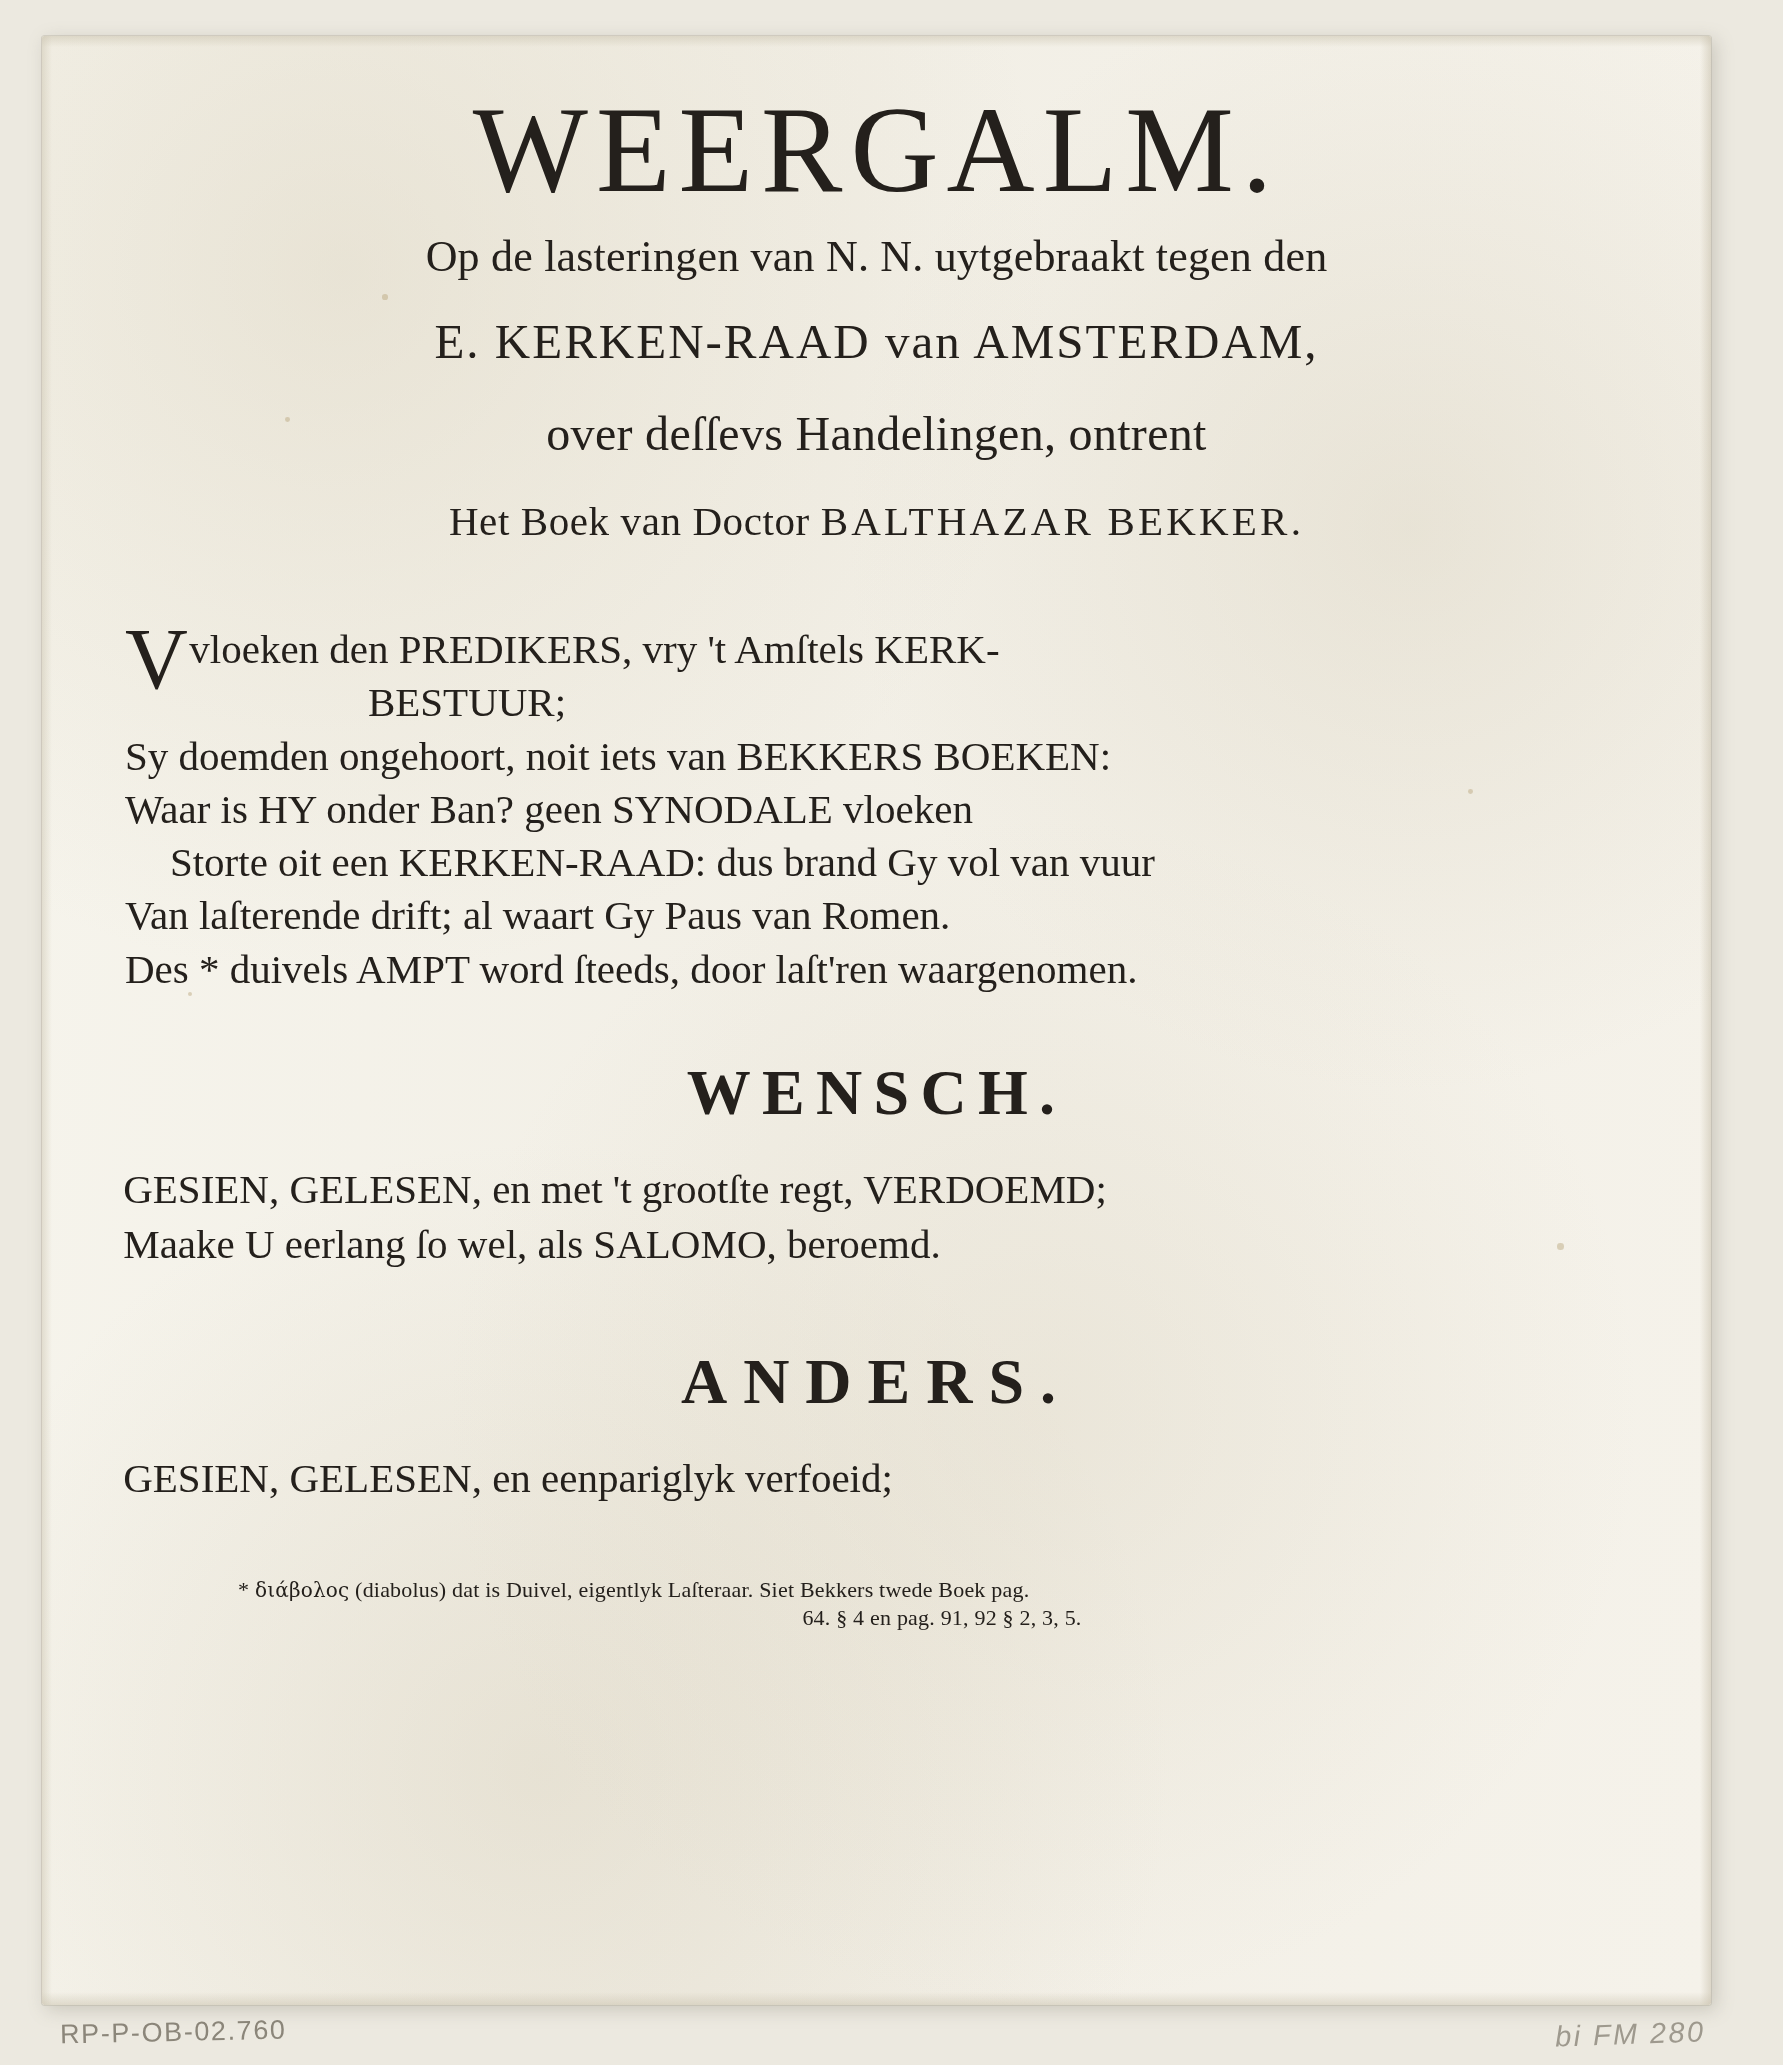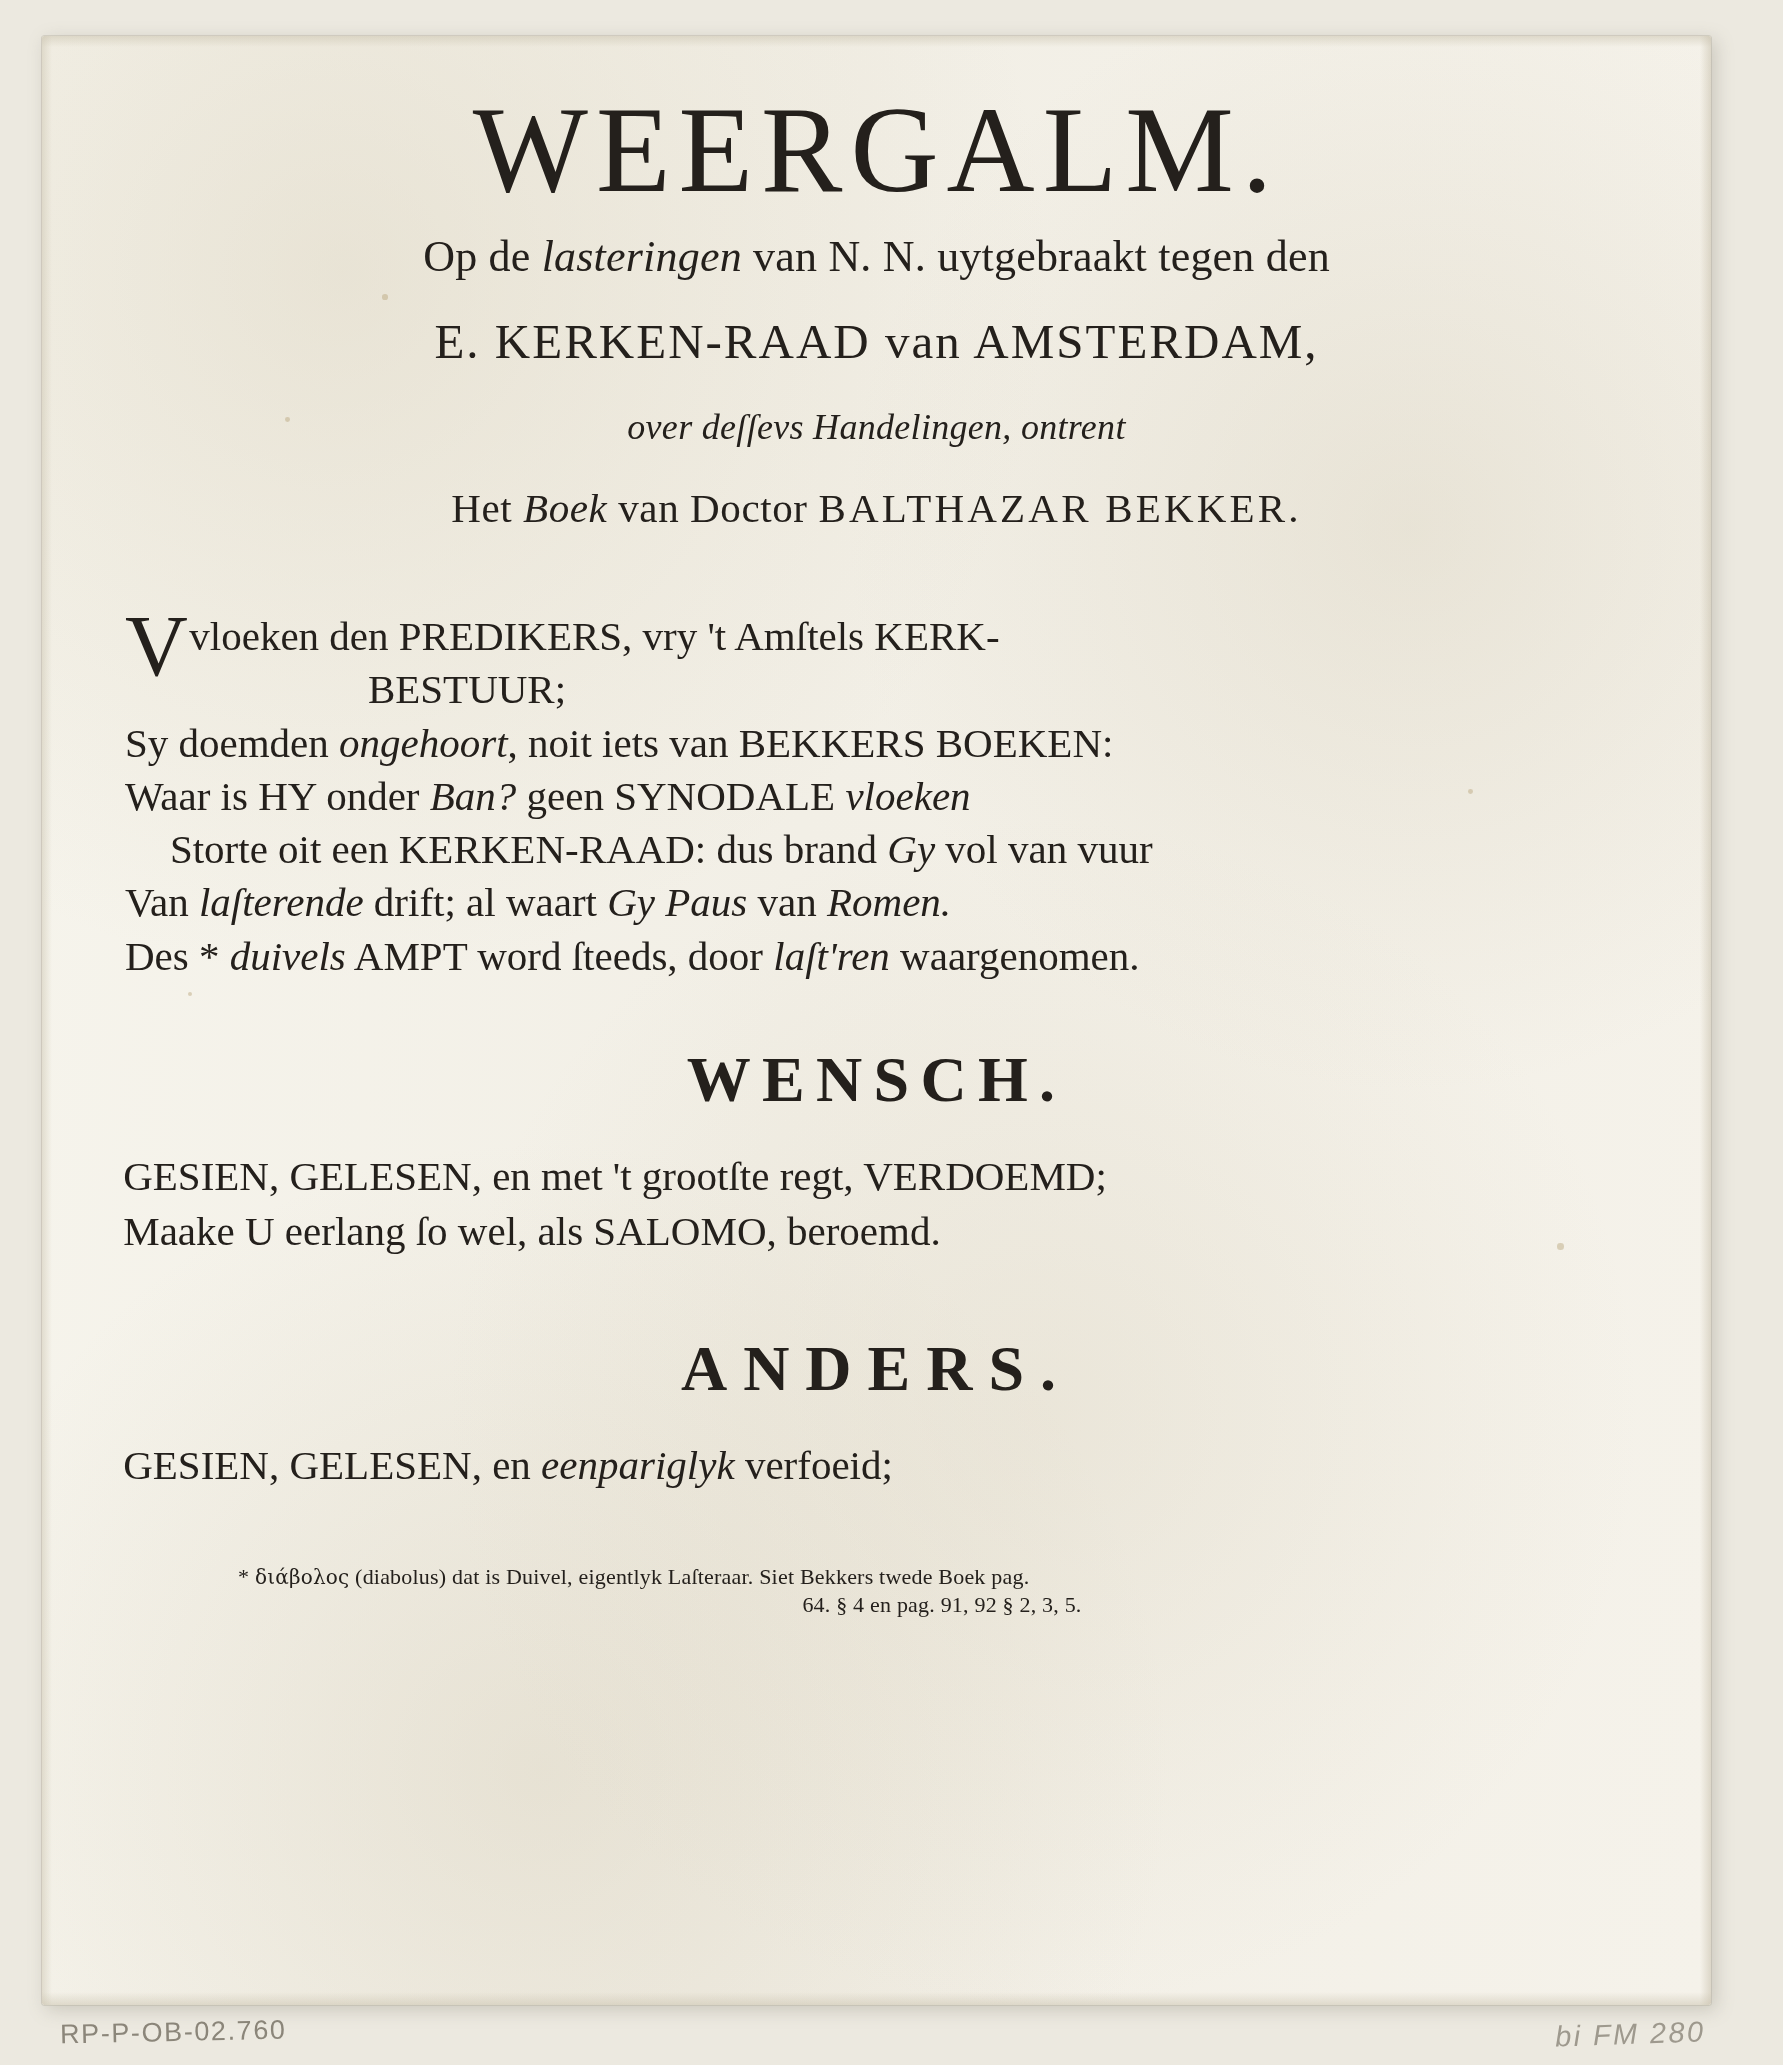--- a/index.html
+++ b/index.html
@@ -91,31 +91,30 @@
     line-height: 1.12;
     margin: 0 0 32px 0;
     letter-spacing: 0.2px;
   }
   .subtitle-2 {
     font-size: 49px;
     letter-spacing: 1px;
     margin: 0 0 36px 0;
   }
   .subtitle-3 {
-    font-size: 36px;
+    font-size: 48px;
     margin: 0 0 36px 0;
     letter-spacing: 0.3px;
-    font-style: italic;
   }
   .subtitle-4 {
     font-size: 41px;
     letter-spacing: 0.6px;
     margin: 0 0 78px 0;
   }
-  .it { font-style: italic; }
+  .it { }
   .sc {
     letter-spacing: 2px;
   }
   .sp3 { letter-spacing: 3.2px; }
 
   
   .verse {
     text-align: left;
     margin: 0 0 19.4px 0;
     font-size: 41px;

